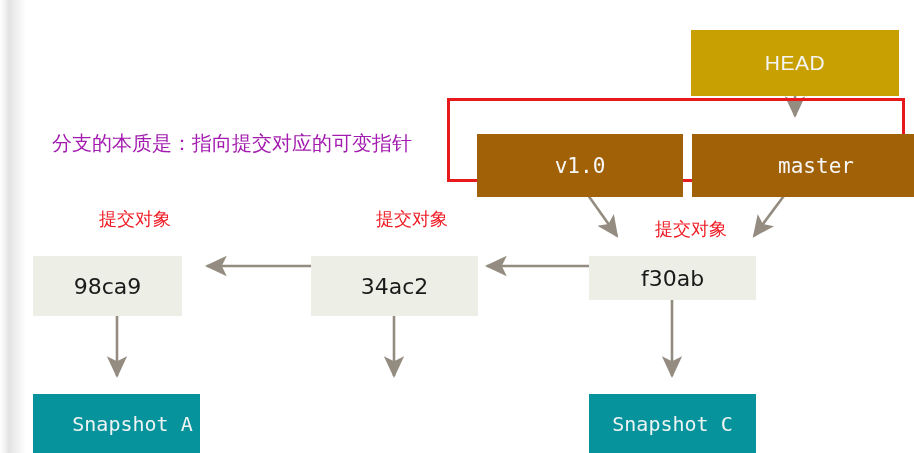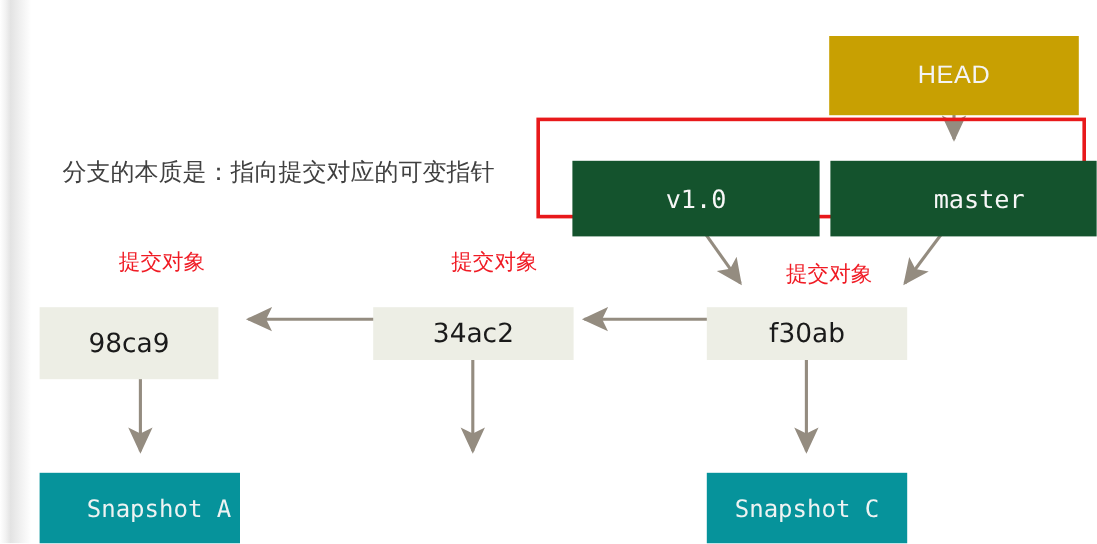--- a/index.html
+++ b/index.html
@@ -45,21 +45,21 @@
 
   .box-head {
     background: #c8a002;
     color: #f4f4f4;
     font-family: "Liberation Sans", "DejaVu Sans", sans-serif;
     font-size: 21px;
     letter-spacing: 0.5px;
   }
 
   .box-ref {
-    background: #14532d;
+    background: #a16207;
     color: #f7f7f7;
     font-family: "DejaVu Sans Mono", "Liberation Mono", monospace;
     font-size: 21px;
   }
 
   .box-commit {
     background: #edeee5;
     color: #1a1a1a;
     font-family: "DejaVu Sans", "Liberation Sans", sans-serif;
     font-size: 22px;
@@ -84,21 +84,21 @@
     color: #f01b24;
     font-family: "DejaVu Sans", "Liberation Sans", sans-serif;
     font-size: 18px;
     white-space: nowrap;
     line-height: 1;
     margin-left: 31px;
   }
 
   .note-cn {
     position: absolute;
-    color: #404040;
+    color: #a21caf;
     font-family: "DejaVu Sans", "Liberation Sans", sans-serif;
     font-size: 20px;
     white-space: nowrap;
     line-height: 1;
   }
 
   svg.arrows {
     position: absolute;
     left: 0;
     top: 0;
@@ -155,21 +155,21 @@
   <div class="note-cn" style="left:52px; top:133px;">分支的本质是：指向提交对应的可变指针</div>
 
   <div class="label-cn" style="left:68px; top:210px;">提交对象</div>
   <div class="label-cn" style="left:345px; top:210px;">提交对象</div>
   <div class="label-cn" style="left:624px; top:220px;">提交对象</div>
 
   <div class="box box-commit" style="left:33px; top:236px; width:149px; height:60px;">
     <span>98ca9</span>
   </div>
 
-  <div class="box box-commit" style="left:311px; top:236px; width:167px; height:44px;">
+  <div class="box box-commit" style="left:311px; top:236px; width:167px; height:60px;">
     <span>34ac2</span>
   </div>
 
   <div class="box box-commit" style="left:589px; top:236px; width:167px; height:44px;">
     <span>f30ab</span>
   </div>
 
   <div class="box box-snapshot" style="left:33px; top:374px; width:167px; height:60px;padding-left:32px;">
     <span>Snapshot A</span>
   </div>

